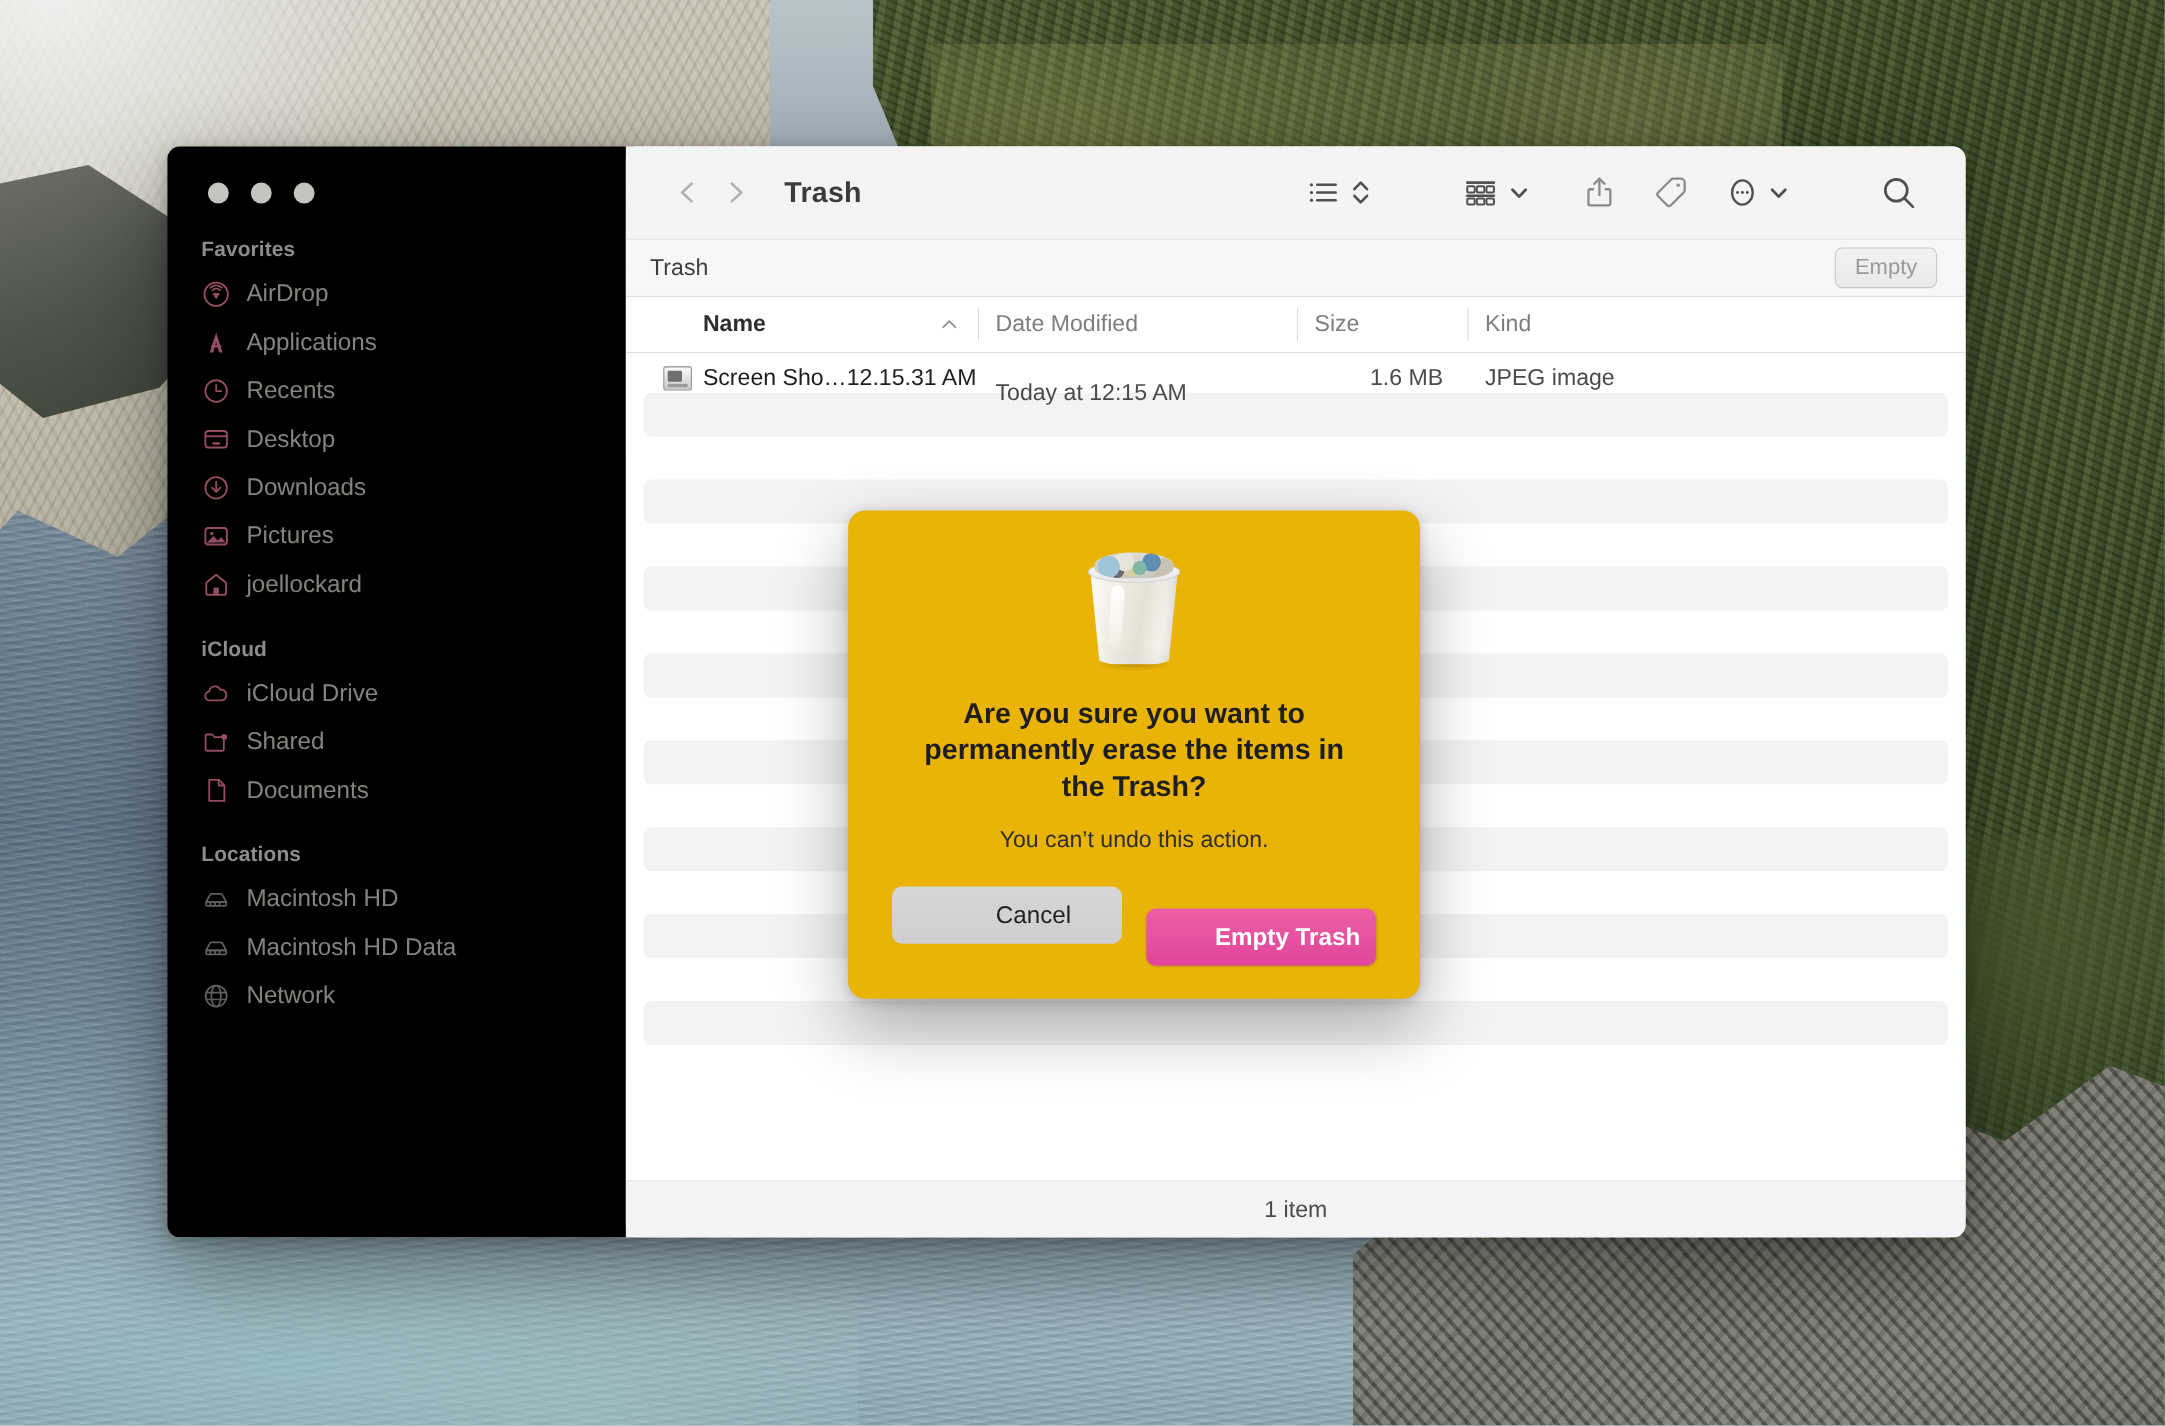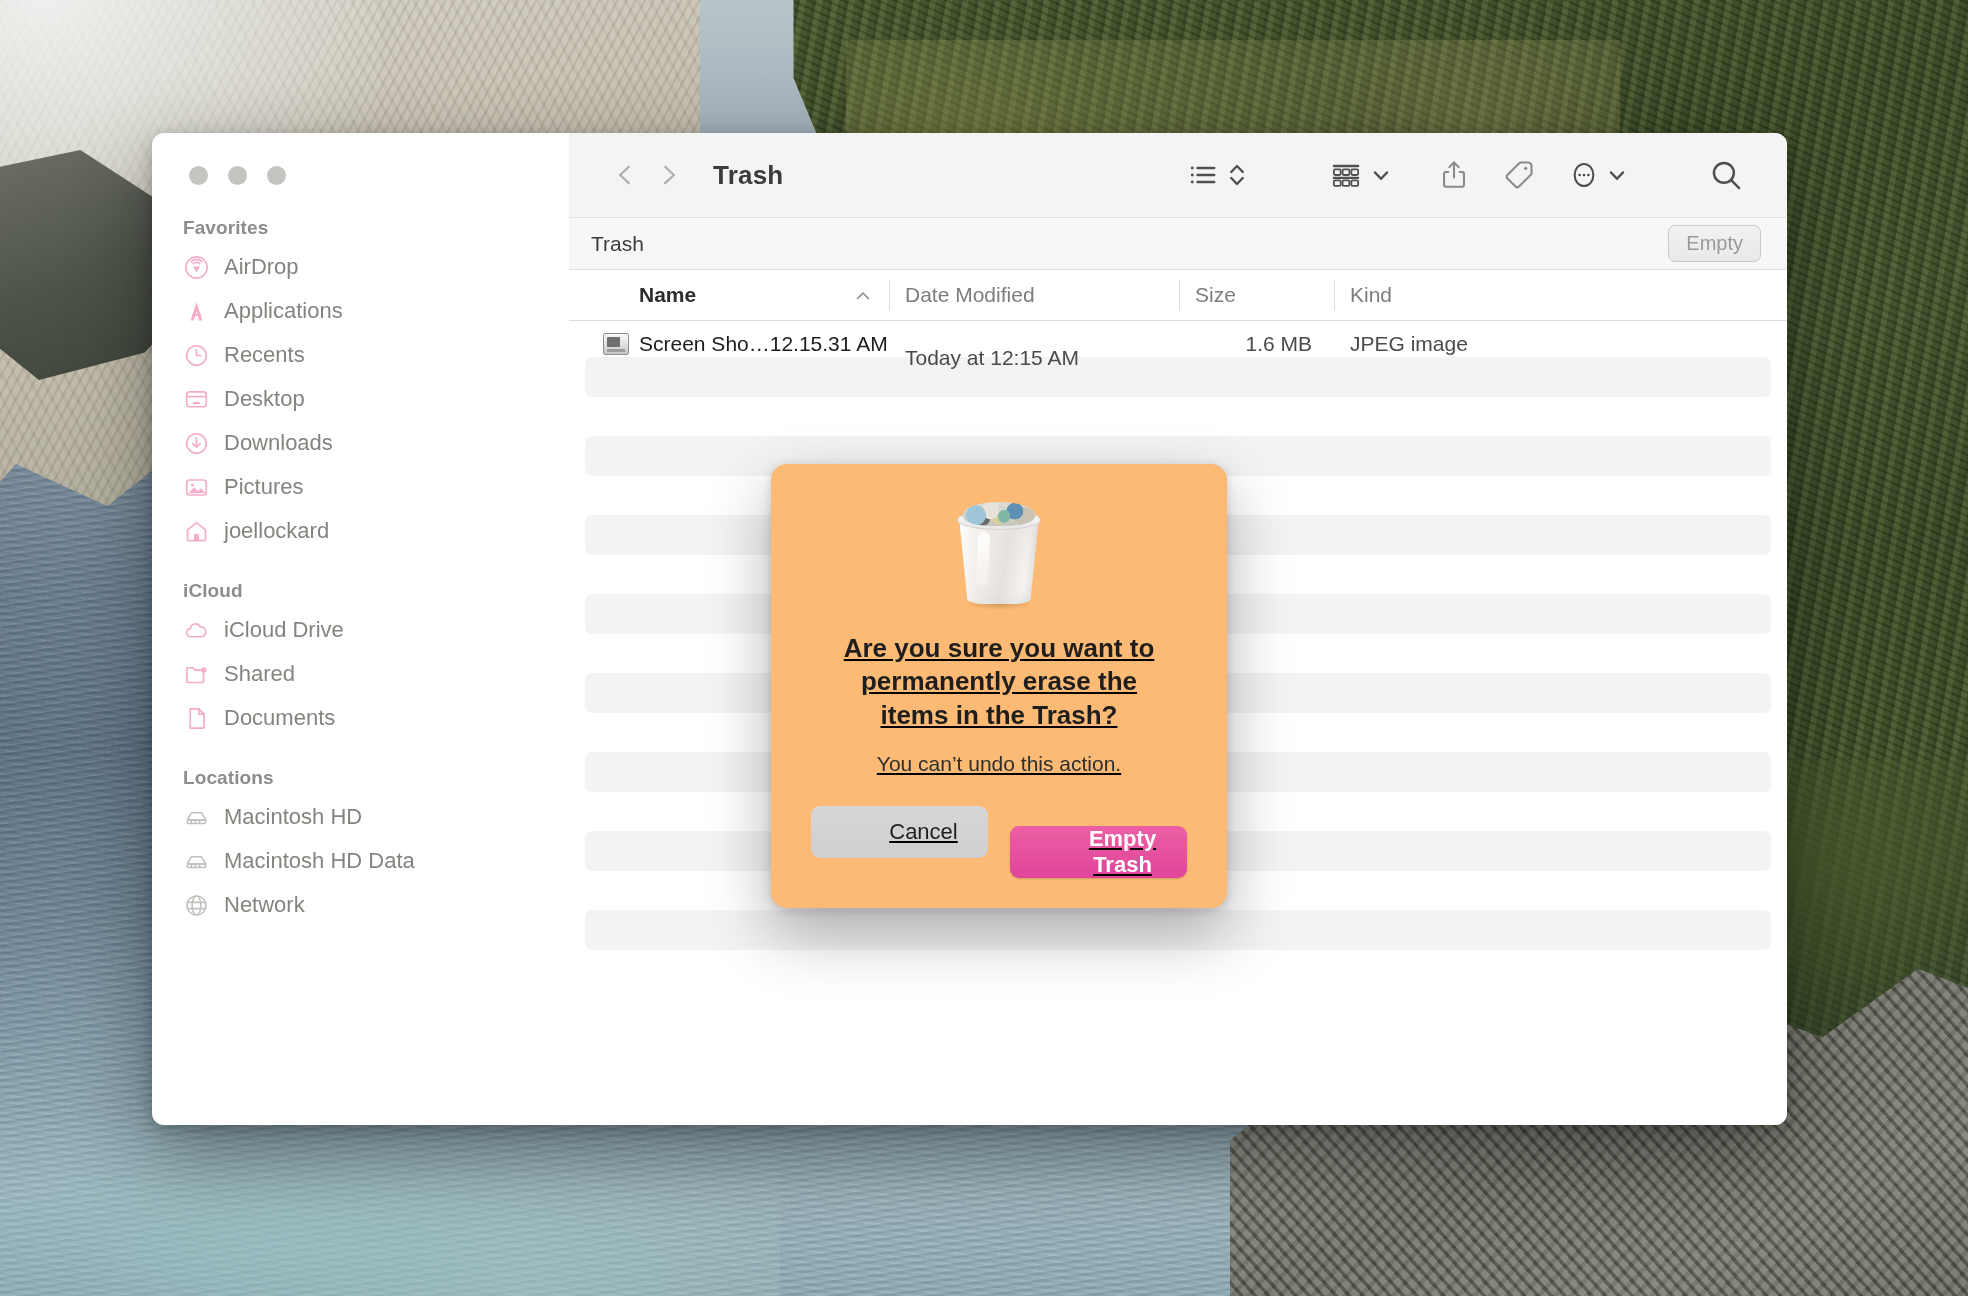--- a/index.html
+++ b/index.html
@@ -198,21 +198,21 @@
     overflow: hidden;
     display: flex;
     box-shadow: 0 30px 80px rgba(0,0,0,0.36), 0 4px 16px rgba(0,0,0,0.22);
   }
 
   
   #sidebar {
     width: 417px;
     height: 100%;
     flex: 0 0 417px;
-    background: #ffffff;
+    background: #000000;
     padding-top: 0;
     position: relative;
   }
   .traffic-lights {
     display: flex;
     gap: 20px;
     padding: 33px 0 0 37px;
   }
   .tl-dot {
     width: 19px; height: 19px; border-radius: 50%;
@@ -420,27 +420,26 @@
     justify-content: center;
     font-size: 21px;
     color: #4a4a4a;
   }
 
   
   #dialog {
     position: absolute;
     left: 771px;
     top: 464px;
-    width: 456px;
+    width: 520px;
     border-radius: 16px;
-    background: #fdba74;
+    background: #eab308;
     box-shadow: 0 26px 64px rgba(0,0,0,0.30), 0 2px 10px rgba(0,0,0,0.16);
     padding: 34px 40px 30px;
     text-align: center;
-    text-decoration: underline;
   }
   #trash-icon-wrap {
     display: flex; justify-content: center;
     margin-bottom: 26px;
   }
   #dlg-headline {
     font-size: 26px;
     font-weight: bold;
     color: #1e1e1e;
     line-height: 1.28;
@@ -856,20 +855,23 @@
           <div class="fr-name">
             <span class="file-thumb"></span>
             <span>Screen Sho…12.15.31 AM</span>
           </div>
           <div class="fr-date">Today at 12:15 AM</div>
           <div class="fr-size">1.6 MB</div>
           <div class="fr-kind">JPEG image</div>
         </div>
       </div>
 
+      <div id="statusbar">
+        <span>1 item</span>
+      </div>
     </div>
   </div>
 
   <div id="dialog">
     <div id="trash-icon-wrap">
       <div class="trashcan">
         <div class="tc-shadow"></div>
         <div class="tc-body"></div>
         <div class="tc-sheen"></div>
         <div class="tc-rim"></div>

